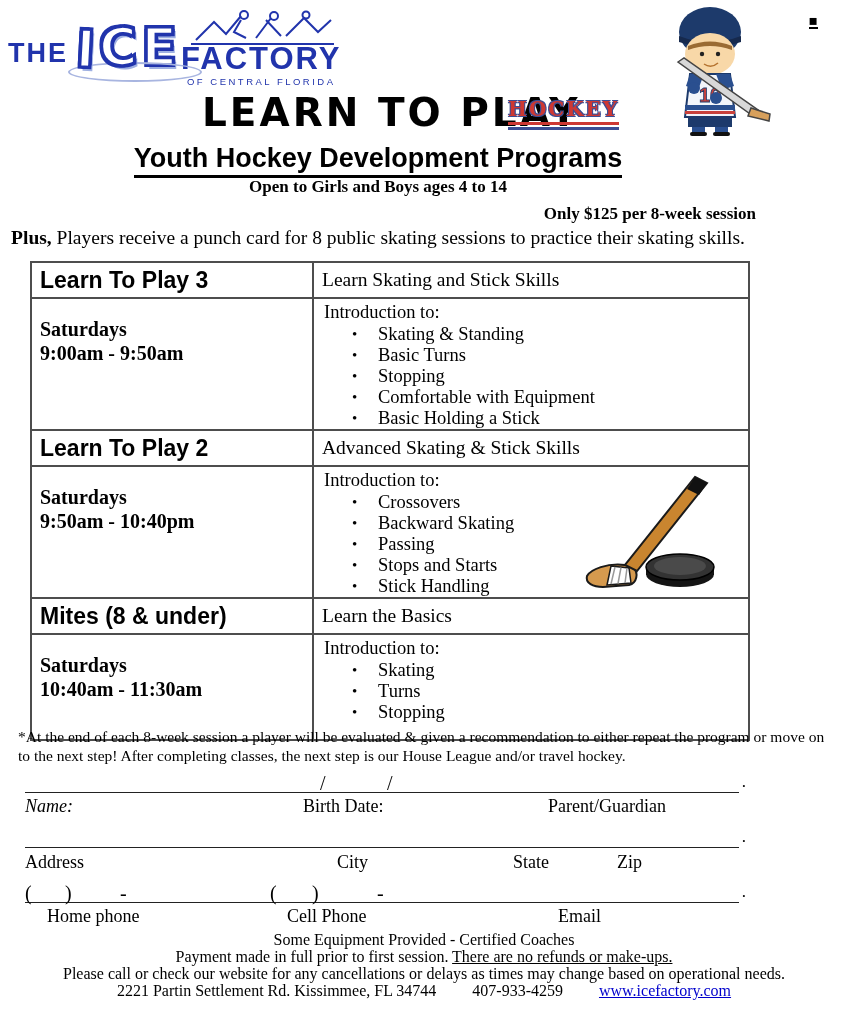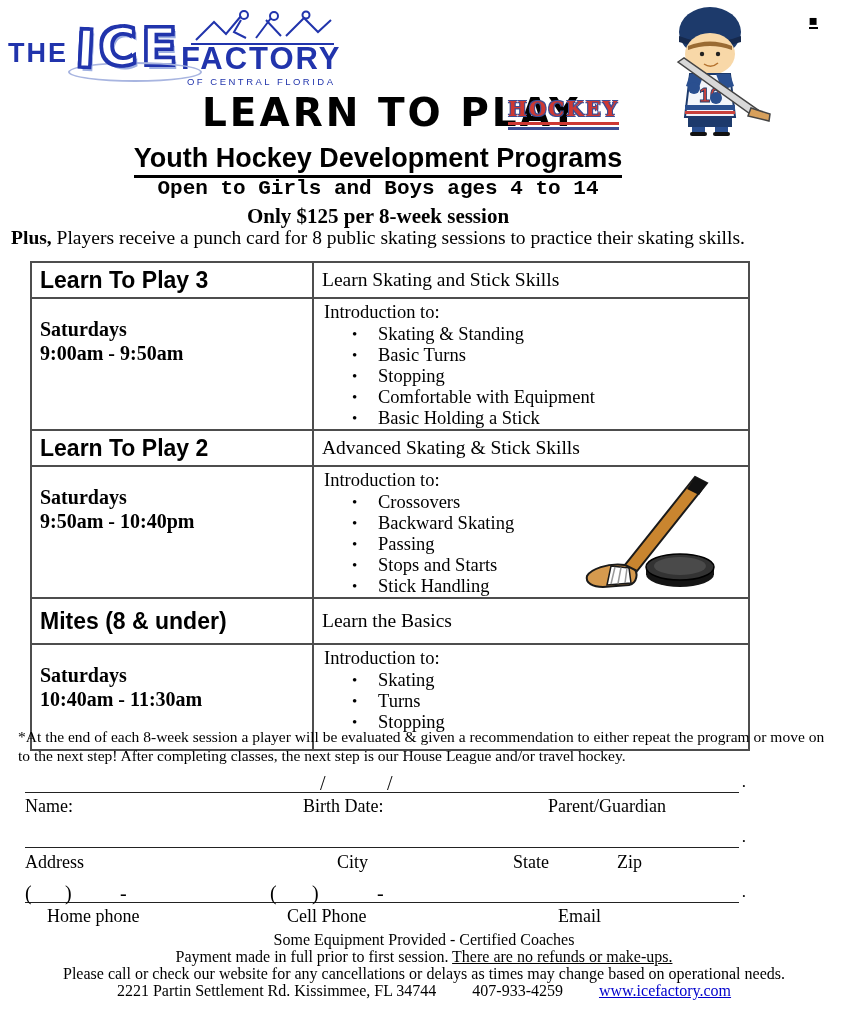--- a/index.html
+++ b/index.html
@@ -54,22 +54,22 @@
     font-family:"DejaVu Serif", serif; font-weight:bold; font-size:20px;
     letter-spacing:2px; color:#cd3833; white-space:nowrap;
     text-shadow:-1px -1px 0 #3c4d94, 1px -1px 0 #3c4d94, -1px 1px 0 #3c4d94, 1px 1px 0 #3c4d94;
   }
   .hockey-underline-red { height:3px; background:#cd3833; margin-top:1px; }
   .hockey-underline-blue { height:2.5px; background:#3c4d94; margin-top:2px; }
 
   .center-line { position:absolute; left:0; width:756px; text-align:center; }
   .subtitle { top:143px; font-family:"Liberation Sans", sans-serif; font-weight:bold; font-size:27px; }
   .subtitle .u-wrap { display:inline-block; border-bottom:3px solid #000; padding-bottom:1px; }
-  .open-line { top:177px; font-family:Liberation Mono, monospace; font-weight:bold; font-size:21px; }
-  .price-line { top:204px; font-weight:bold; font-size:21px; }
+  .open-line { top:177px; font-family:Liberation Serif, serif; font-weight:bold; font-size:17px; }
+  .price-line { top:204px; font-weight:bold; font-size:17px;text-align:right; }
   .plus-line { top:227px; font-size:19.5px; }
   .plus-line b { font-weight:bold; }
 
   
   .player-wrap { position:absolute; top:2px; left:648px; }
 
   
   .programs-table {
     position:absolute; top:261px; left:30px; width:718px;
     border-collapse:collapse; table-layout:fixed;
@@ -265,21 +265,21 @@
             <polygon points="34,97 52,99 54,114 30,116" fill="#fff" stroke="#1a1a1a" stroke-width="1.5"></polygon>
             <path d="M38,98 L34,115 M44,98.5 L41,114.5 M50,99 L48,114" stroke="#999" stroke-width="1.5"></path>
             <ellipse cx="103" cy="105" rx="34" ry="13" fill="#141414"></ellipse>
             <rect x="69" y="98" width="68" height="8" fill="#141414"></rect>
             <ellipse cx="103" cy="98" rx="34" ry="13" fill="#333" stroke="#000" stroke-width="1.5"></ellipse>
             <ellipse cx="103" cy="97" rx="26" ry="9" fill="#4a4a4a"></ellipse>
           </svg>
         </div>
       </td>
     </tr>
-    <tr style="height:46px;border-radius:11px;">
+    <tr style="height:36px;border-radius:11px;">
       <td class="name-cell">Mites (8 &amp; under)</td>
       <td class="tagline-cell">Learn the Basics</td>
     </tr>
     <tr style="height:106px;">
       <td class="schedule-cell">
         <div>Saturdays</div>
         <div>10:40am - 11:30am</div>
       </td>
       <td class="details-cell">
         <div class="intro">Introduction to:</div>
@@ -304,21 +304,21 @@
 
   <div class="footnote">*At the end of each 8-week session a player will be evaluated &amp; given a recommendation to either repeat the program or move on to the next step! After completing classes, the next step is our House League and/or travel hockey.</div>
 
   <div class="reg-form">
     <div class="blank-line" style="top:0;">
       <span class="sym" style="left:295px;">/</span>
       <span class="sym" style="left:362px;">/</span>
       <span class="end-dot">.</span>
     </div>
     <div class="form-labels" style="top:21px;">
-      <span style="left:0;">Name:</span>
+      <span style="left:0;font-style:italic;">Name:</span>
       <span style="left:278px;">Birth Date:</span>
       <span style="left:523px;">Parent/Guardian</span>
     </div>
 
     <div class="blank-line" style="top:55px;">
       <span class="end-dot">.</span>
     </div>
     <div class="form-labels" style="top:77px;">
       <span style="left:0;">Address</span>
       <span style="left:312px;">City</span>

